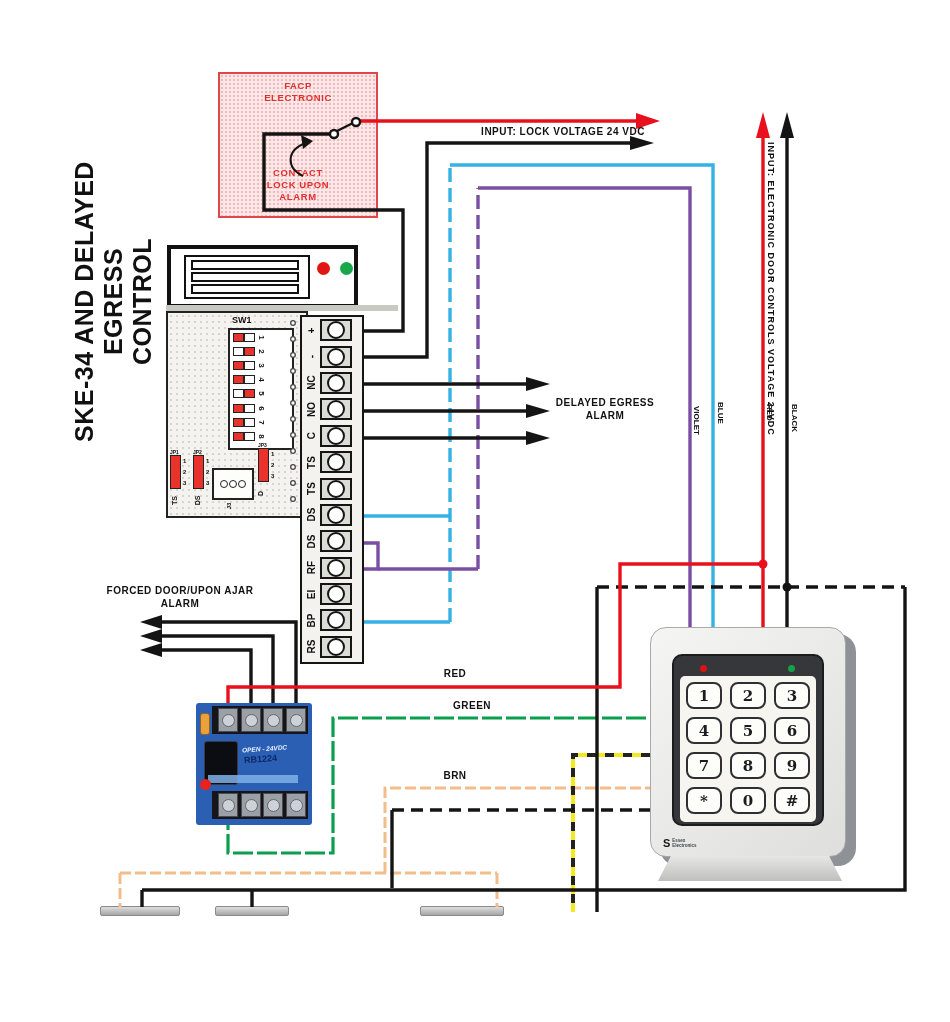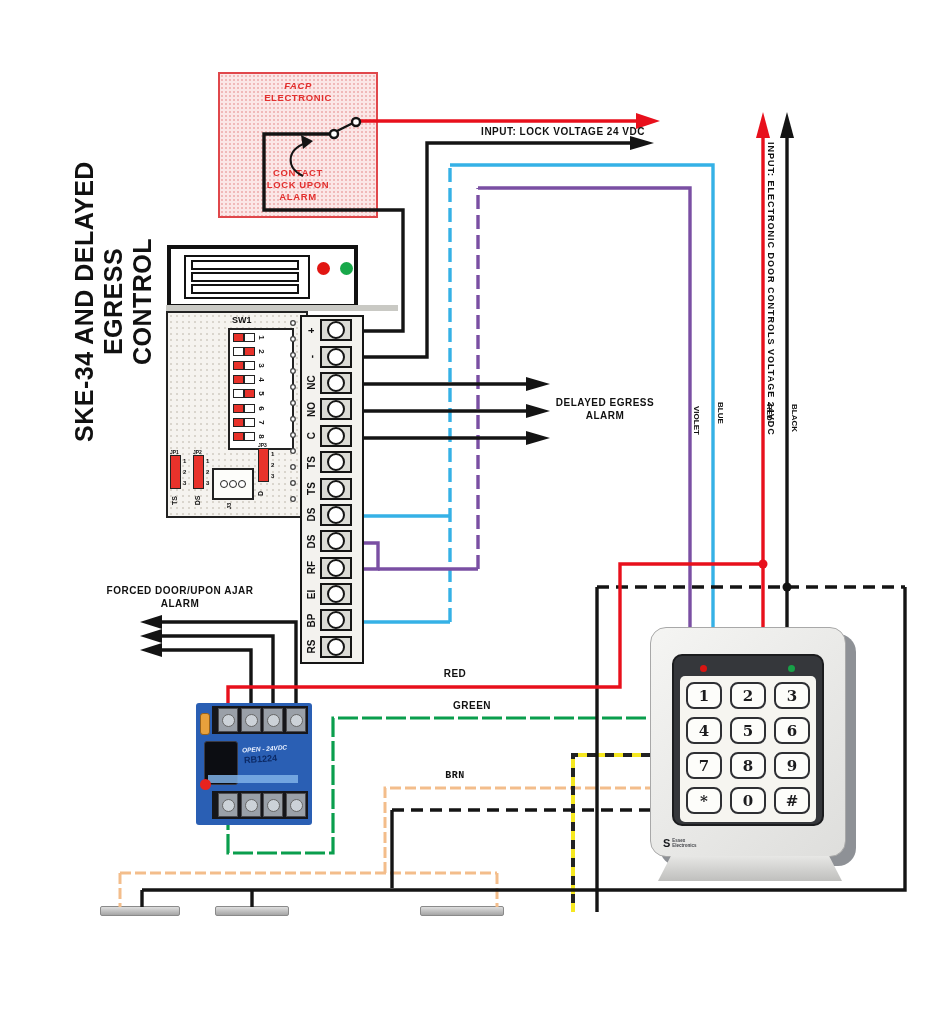--- a/index.html
+++ b/index.html
@@ -88,21 +88,21 @@
 <body>
 
 <div id="stage">
 
   <div class="title">
     <div>SKE-34 AND DELAYED EGRESS</div>
     <div>CONTROL</div>
   </div>
 
   <div class="facp">
-    <div class="t" style="top:6px;font-style:italic;">FACP</div>
+    <div class="t" style="top:6px;">FACP</div>
     <div class="t" style="top:18px;">ELECTRONIC</div>
     <div class="t" style="top:93px;">CONTACT</div>
     <div class="t" style="top:105px;">LOCK UPON</div>
     <div class="t" style="top:117px;">ALARM</div>
   </div>
 
   <div class="maglock">
     <div class="mag-inner">
       <div class="slat" style="top:3px;"></div>
       <div class="slat" style="top:15px;"></div>
@@ -443,21 +443,21 @@
   <div class="hlabel" style="left:448px;top:126px;width:230px;">INPUT: LOCK VOLTAGE 24 VDC</div>
 
   <div class="hlabel" style="left:540px;top:397px;width:130px;">DELAYED EGRESS</div>
   <div class="hlabel" style="left:540px;top:410px;width:130px;">ALARM</div>
 
   <div class="hlabel" style="left:82px;top:585px;width:196px;">FORCED DOOR/UPON AJAR</div>
   <div class="hlabel" style="left:82px;top:598px;width:196px;">ALARM</div>
 
   <div class="hlabel" style="left:430px;top:668px;width:50px;">RED</div>
   <div class="hlabel" style="left:444px;top:700px;width:56px;">GREEN</div>
-  <div class="hlabel" style="left:430px;top:770px;width:50px;font-family:Liberation Mono, monospace;">BRN</div>
+  <div class="hlabel" style="left:430px;top:770px;width:50px;">BRN</div>
 
   <div class="vtext" style="left:766px;top:142px;font-size:9px;letter-spacing:1px;">INPUT: ELECTRONIC DOOR CONTROLS VOLTAGE 24VDC</div>
   <div class="vtext" style="left:692px;top:406px;font-size:8px;">VIOLET</div>
   <div class="vtext" style="left:716px;top:402px;font-size:8px;">BLUE</div>
   <div class="vtext" style="left:765px;top:404px;font-size:8px;">RED</div>
   <div class="vtext" style="left:790px;top:404px;font-size:8px;">BLACK</div>
 
 
 </div>
 

